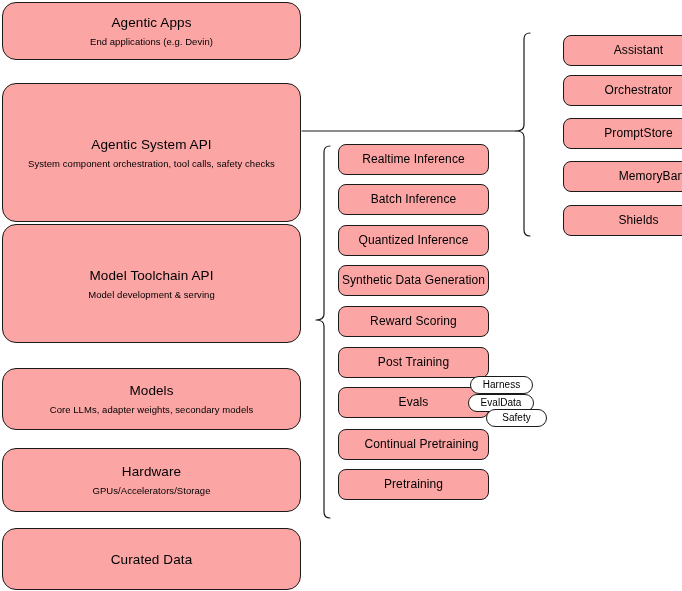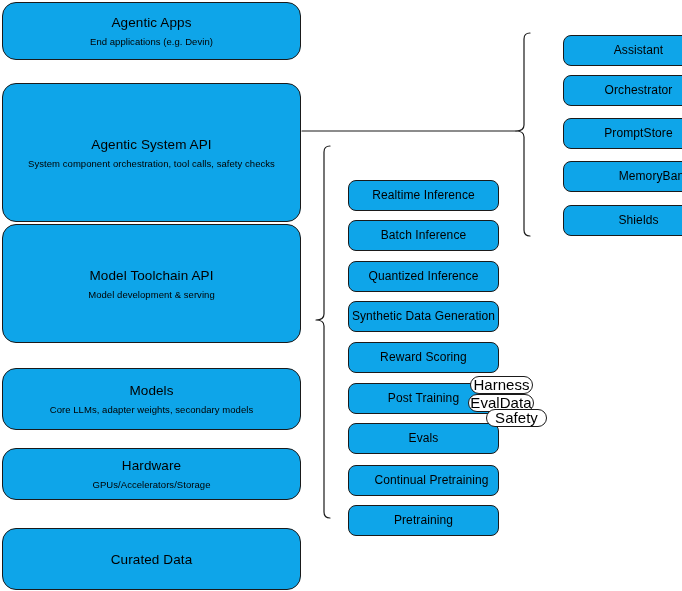--- a/index.html
+++ b/index.html
@@ -20,21 +20,21 @@
     position: absolute;
     left: 0; top: 0;
     width: 682px;
     height: 591px;
   }
 
   
   .box {
     position: absolute;
     box-sizing: border-box;
-    background: #0ea5e9;
+    background: #fca5a5;
     border: 1.2px solid #1a1a1a;
     display: flex;
     flex-direction: column;
     align-items: center;
     justify-content: center;
     text-align: center;
   }
 
   
   .layer {
@@ -56,42 +56,41 @@
 
   
   .chip {
     border-radius: 8px;
     height: 31px;
     font-size: 12px;
     line-height: 15px;
     letter-spacing: 0.1px;
   }
   .chip.mid {
-    left: 348px;
+    left: 338px;
     width: 151px;
-    margin-top: 36px;
   }
   .chip.right {
     left: 530px;
     width: 151px;
     margin-left: 33px;
   }
 
   
   .pill {
     position: absolute;
     box-sizing: border-box;
     background: #ffffff;
     border: 1.2px solid #1a1a1a;
     border-radius: 999px;
     height: 18px;
     display: flex;
     align-items: center;
     justify-content: center;
-    font-size: 15px;
+    font-size: 10px;
     line-height: 14px;
     letter-spacing: 0.05px;
   }
 
   
   #connectors {
     position: absolute;
     left: 0; top: 0;
     width: 682px;
     height: 591px;
@@ -132,21 +131,21 @@
   <div class="box layer" style="top:224px;height:119px;">
     <div class="title">Model Toolchain API</div>
     <div class="subtitle">Model development &amp; serving</div>
   </div>
 
   <div class="box layer" style="top:368px;height:62px;">
     <div class="title">Models</div>
     <div class="subtitle">Core LLMs, adapter weights, secondary models</div>
   </div>
 
-  <div class="box layer" style="top:448px;height:52px;">
+  <div class="box layer" style="top:448px;height:64px;">
     <div class="title">Hardware</div>
     <div class="subtitle">GPUs/Accelerators/Storage</div>
   </div>
 
   <div class="box layer" style="top:528px;height:62px;">
     <div class="title">Curated Data</div>
   </div>
 
   <div class="box chip mid" style="top:144px;">
     <span>Realtime Inference</span>

